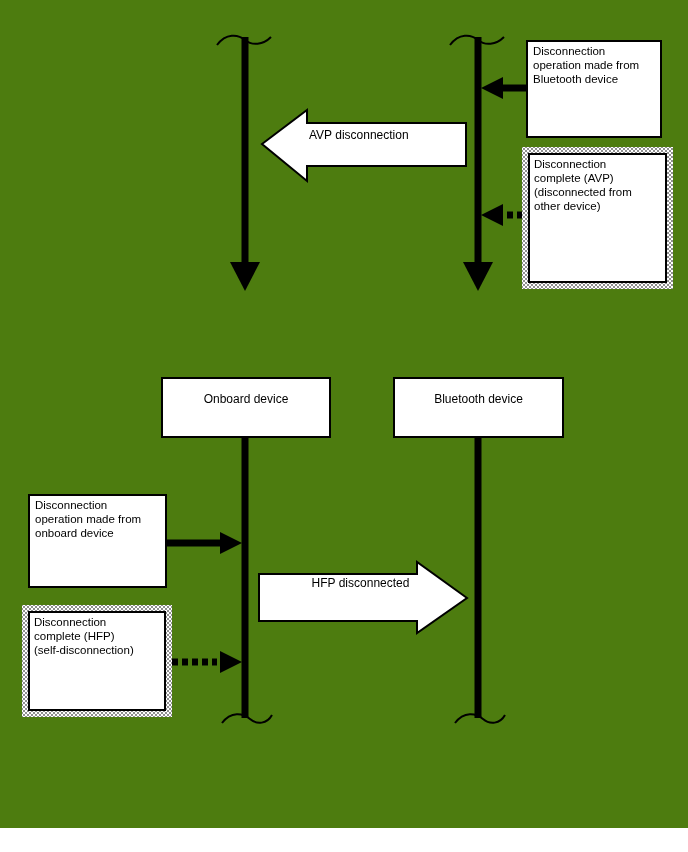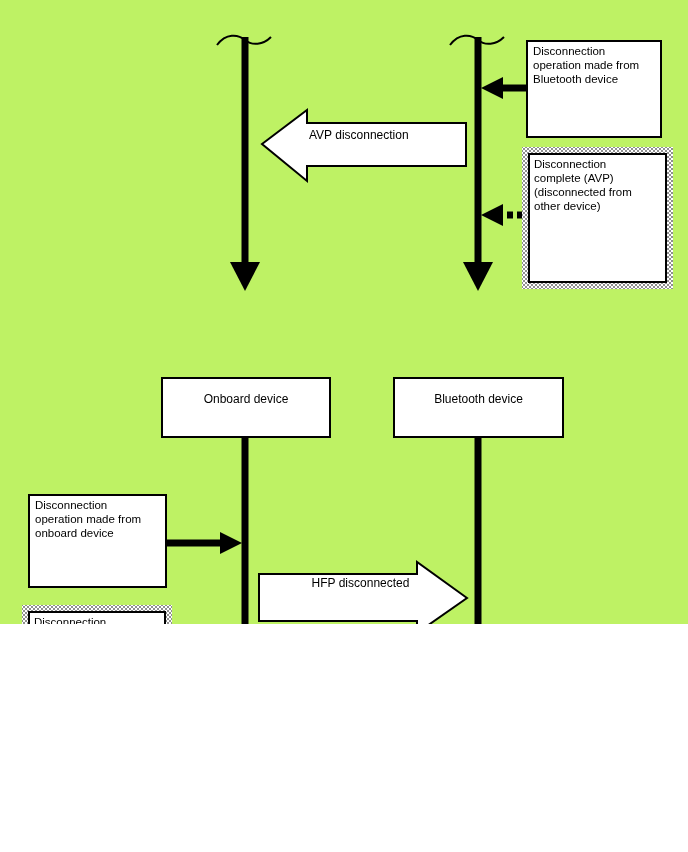--- a/index.html
+++ b/index.html
@@ -3,22 +3,22 @@
 <meta charset="utf-8">
 <style>
   html, body {
     margin: 0;
     padding: 0;
     background: #ffffff;
   }
   #page {
     position: relative;
     width: 688px;
-    height: 624px;
-    background: #bef264;
+    height: 828px;
+    background: #4d7c0f;
     font-family: "Liberation Sans", sans-serif;
     color: #000000;
     overflow: hidden;
   }
   #lines-layer {
     position: absolute;
     left: 0; top: 0;
     width: 688px; height: 852px;
   }
   .callout {

